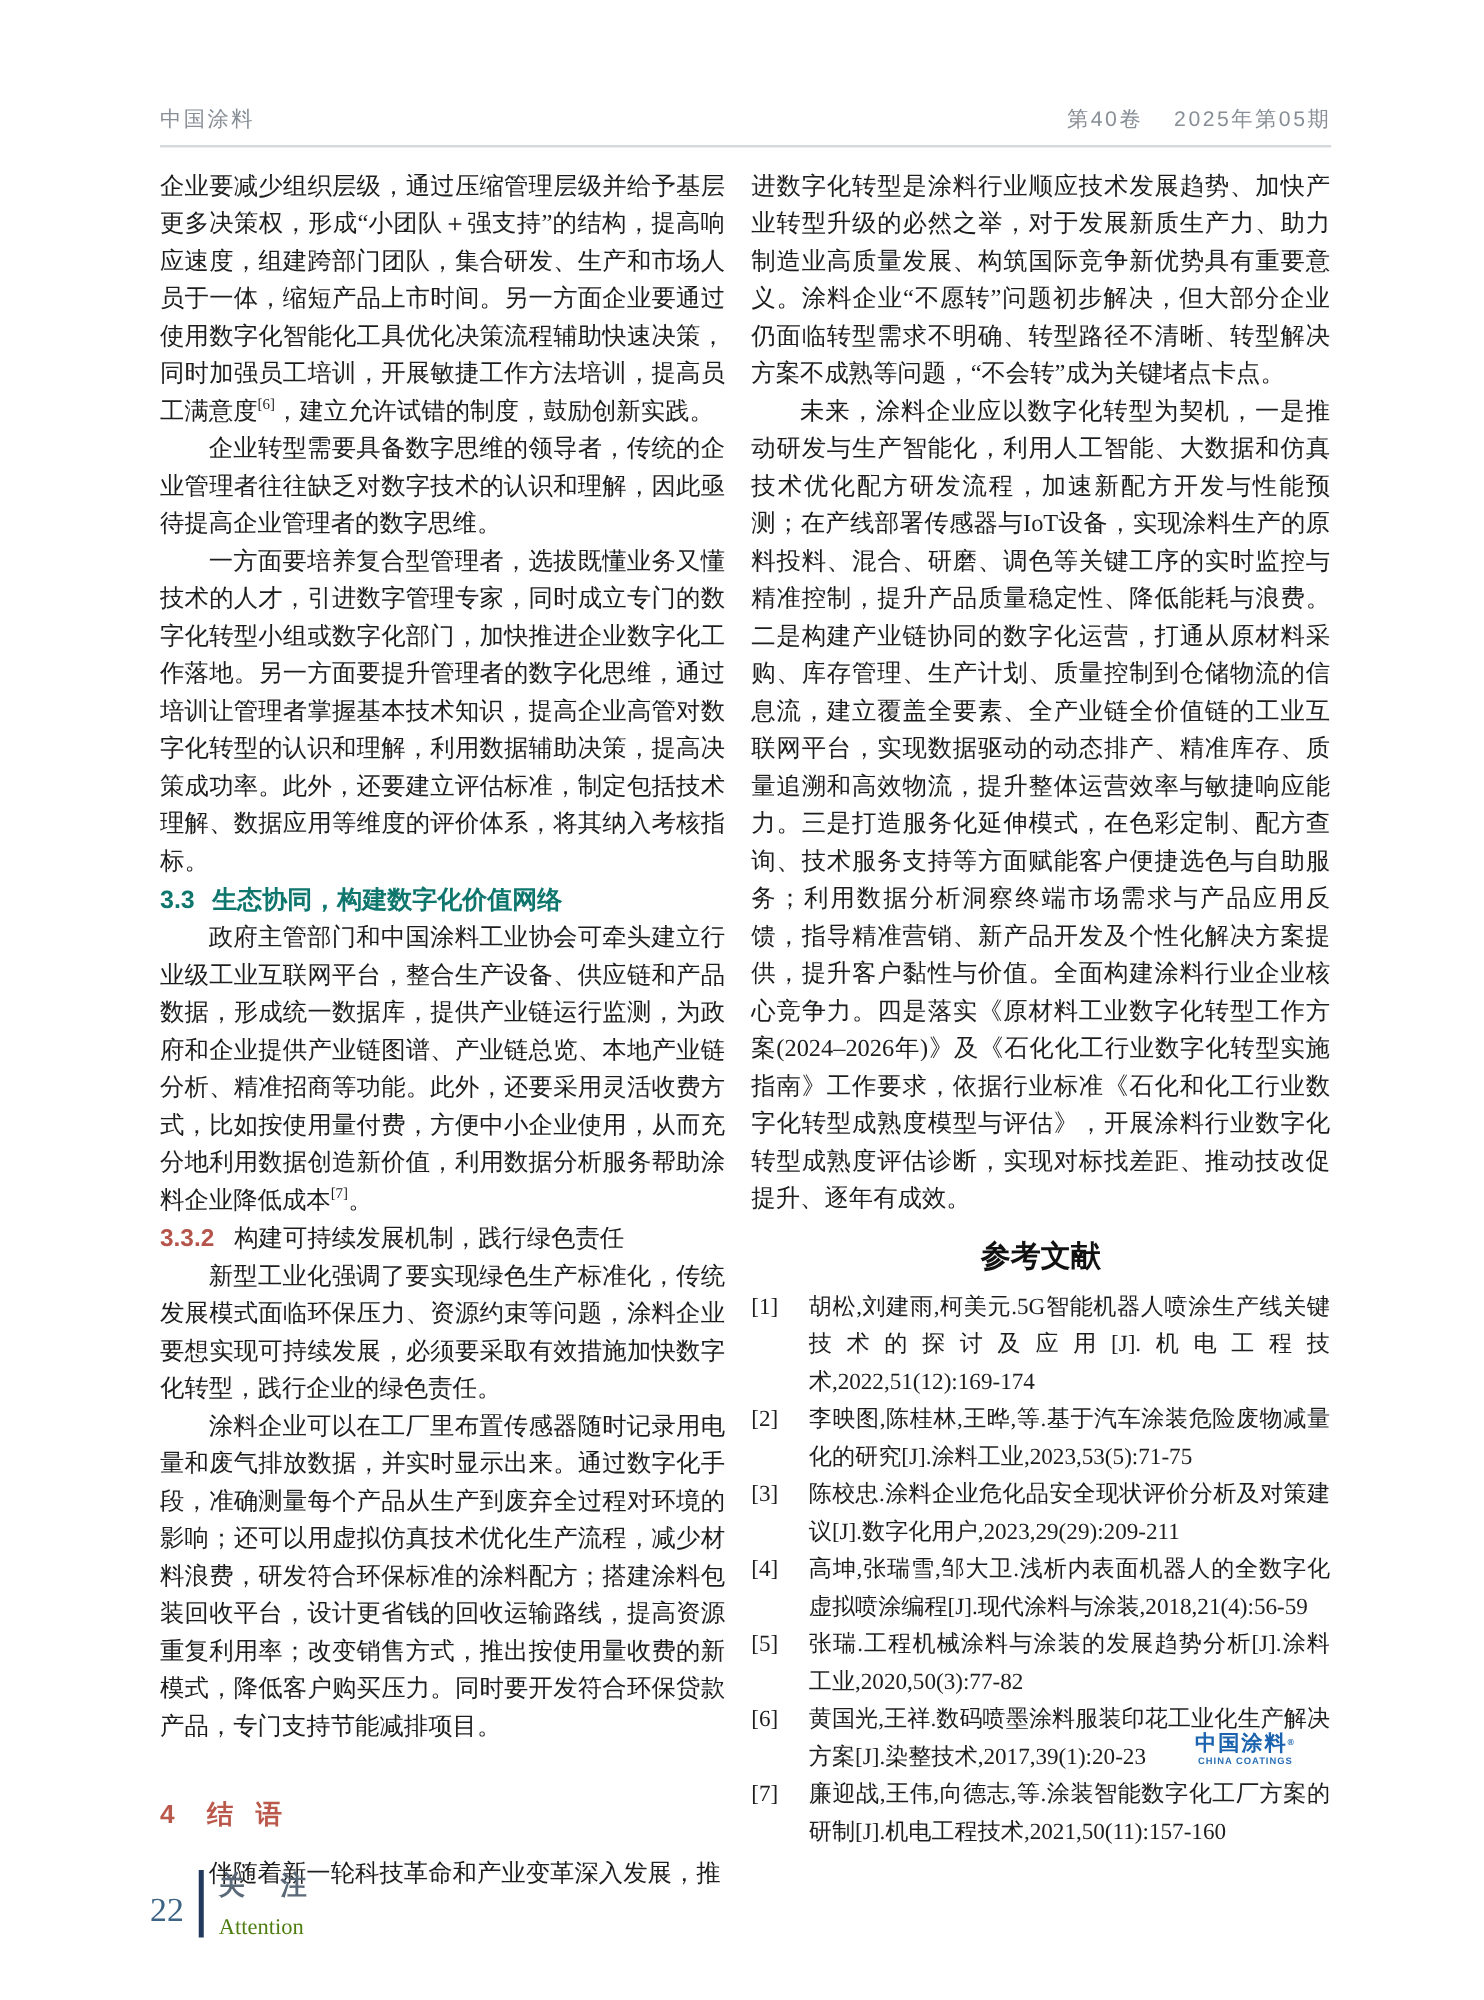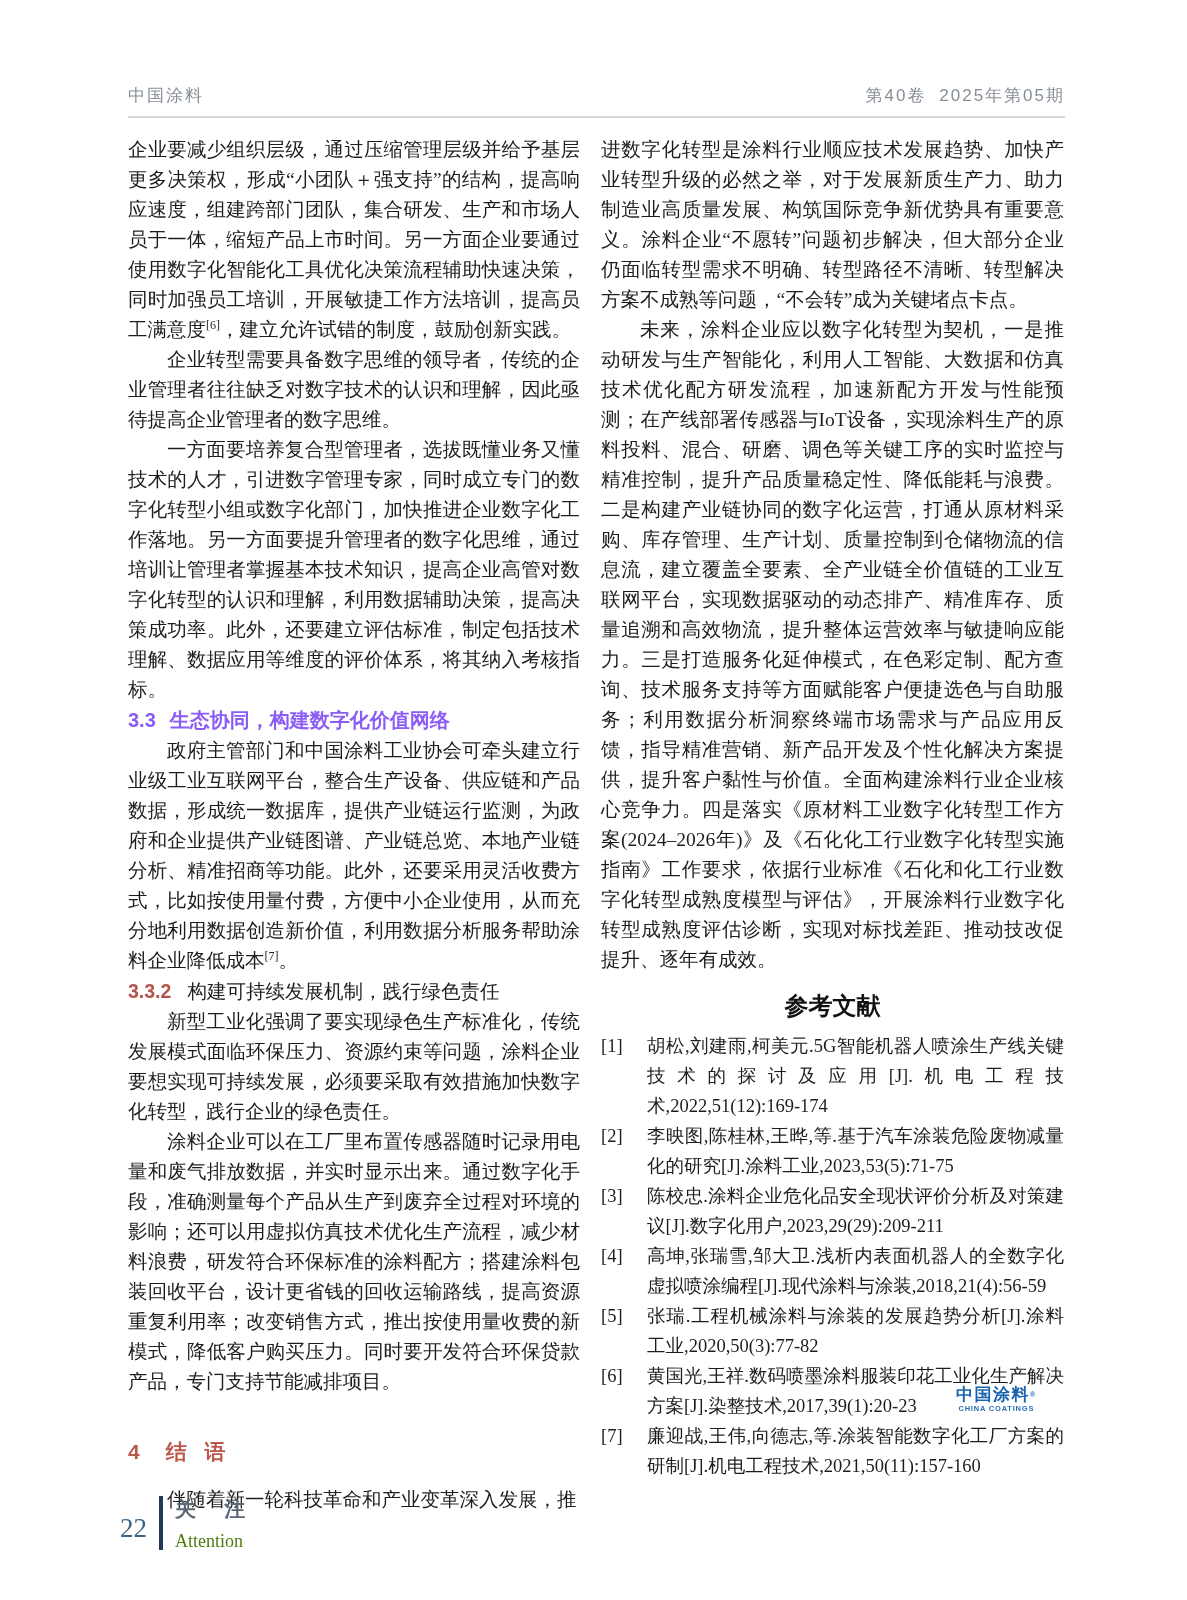--- a/index.html
+++ b/index.html
@@ -13,31 +13,31 @@
   }
   
   .page-header{
     position:absolute;left:128px;top:84px;width:937px;
     display:flex;justify-content:space-between;align-items:flex-end;
     font-family:"Liberation Sans","DejaVu Sans",sans-serif;
     font-size:17px;color:#878e96;
     padding-bottom:9px;border-bottom:2px solid #d6dade;
     letter-spacing:2px;
   }
-  .header-right span{margin-left:6px;}
+  .header-right span{margin-left:18px;}
   
   .col{position:absolute;top:135px;}
   .col-left{left:128px;width:452px;}
   .col-right{left:601px;width:463px;}
   .para{margin:0;font-size:19.5px;line-height:30px;text-align:justify;}
   .para.indent{text-indent:2em;}
   .para sup{font-size:12px;line-height:0;}
   .h3{margin:0;font-size:19.5px;line-height:30px;}
   .h3 .num{color:#b5544b;font-family:"Liberation Sans","DejaVu Sans",sans-serif;font-weight:bold;margin-right:16px;}
-  .h2{margin:0;font-size:20px;line-height:31px;font-weight:bold;color:#8b5cf6;
+  .h2{margin:0;font-size:20px;line-height:31px;font-weight:bold;color:#0f766e;
       font-family:"Liberation Sans","DejaVu Sans",sans-serif;}
   .h2 .num{margin-right:14px;}
   .h1{margin:38px 0 16px 0;font-size:21px;line-height:34px;font-weight:bold;color:#bb584c;
       font-family:"Liberation Sans","DejaVu Sans",sans-serif;}
   .h1 .num{margin-right:26px;}
   .h1 .ttl{letter-spacing:0.85em;}
   .ref-heading{margin:16px 0 10px 0;text-align:center;font-weight:bold;font-size:24px;line-height:30px;
       font-family:Liberation Serif, serif;color:#111;}
   .ref{display:flex;font-size:18.5px;line-height:30px;}
   .ref-label{flex:0 0 46px;}

